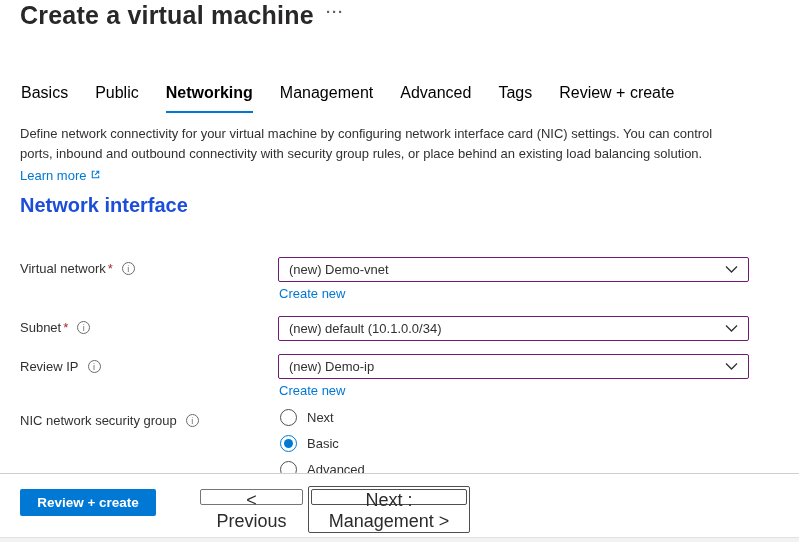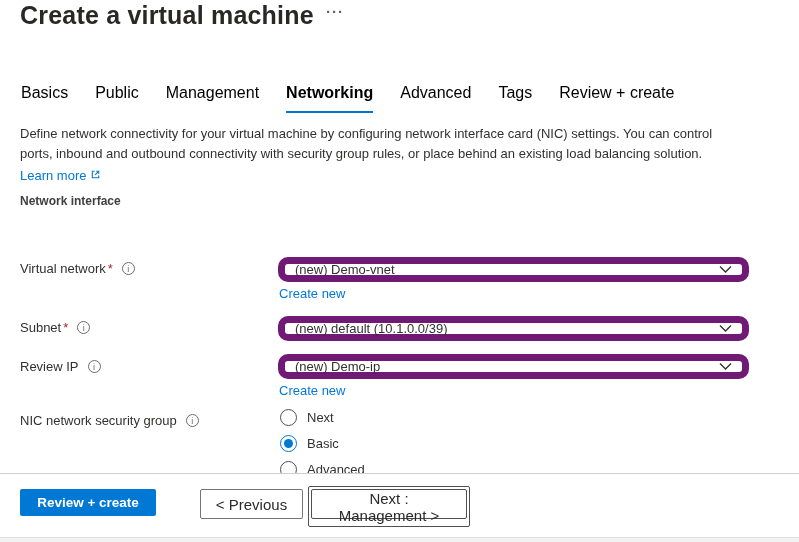--- a/index.html
+++ b/index.html
@@ -24,34 +24,34 @@
   .tab {
     font-size:16px; color:#000000; padding-bottom:9px;
     border-bottom:2.5px solid transparent; cursor:pointer; white-space:nowrap;
   }
   .tab.active { font-weight:600; border-bottom-color:#0078d4; }
 
   .intro { position:absolute; left:20px; top:124px; width:722px; line-height:20px; color:#323130; }
   .link { color:#0078d4; text-decoration:none; cursor:pointer; }
   .learn-more { display:inline-flex; align-items:center; gap:4px; margin-top:2px; }
 
-  .section-title { position:absolute; left:20px; top:194px; font-size:12px; font-weight:700; color:#404040; }
+  .section-title { position:absolute; left:20px; top:194px; font-size:20px; font-weight:700; color:#1d4ed8; }
   .section-sub   { position:absolute; left:20px; top:222px; }
 
   .field-label { position:absolute; left:20px; display:flex; align-items:center; gap:6px; }
   .req { color:#a4262c; margin-left:2px; }
   .info-icon {
     display:inline-flex; align-items:center; justify-content:center;
     width:13px; height:13px; border:1px solid #6b6b6b; border-radius:50%;
     font-size:9px; color:#6b6b6b; font-style:normal; margin-left:3px; flex:0 0 auto;
   }
 
   .select {
     position:absolute; left:278px; width:471px; height:25px;
-    border:7px solid #701a75; border-radius:10px; background:#fff;
+    border:1px solid #701a75; border-radius:2px; background:#fff;
     display:flex; align-items:center; padding:0 10px; cursor:pointer;
   }
   .select .value { flex:1; color:#323130; }
   .chevron-icon { display:flex; align-items:center; }
 
   .create-new { position:absolute; left:279px; }
 
   .radio-row { position:absolute; left:280px; display:flex; align-items:center; gap:10px; cursor:pointer; }
   .radio {
     width:17px; height:17px; border-radius:50%; border:1px solid #4f4f4f; background:#fff;
@@ -63,22 +63,22 @@
   .footer {
     position:absolute; left:0; right:0; top:473px; height:64px;
     background:#fff; border-top:1px solid #cfcfcf;
   }
   .btn-primary {
     position:absolute; left:20px; top:15px; width:136px; height:27px;
     background:#0078d4; color:#fff; border:none; border-radius:2px;
     font-family:inherit; font-size:13.5px; font-weight:700; cursor:pointer;
   }
   .btn-outline {
-    height:30px; background:#fff; border:1px solid #757575; border-radius:2px;
-    font-family:inherit; font-size:15px; color:#2b2b2b; cursor:pointer; padding:0 14px;
+    height:16px; background:#fff; border:1px solid #757575; border-radius:2px;
+    font-family:inherit; font-size:18px; color:#2b2b2b; cursor:pointer; padding:0 14px;
   }
   .btn-previous { position:absolute; left:200px; top:15px; width:103px; }
   .next-wrap {
     position:absolute; left:308px; top:12px; border:1px solid #4f4f4f;
     border-radius:2px; padding:2px; background:#fff;
   }
   .next-wrap .btn-outline { border-color:#4f4f4f; width:156px;text-align:center; }
 
   .bottom-strip {
     position:absolute; left:0; right:0; bottom:0; height:5px;
@@ -90,22 +90,22 @@
 
 <div class="screen">
   <div class="main">
 
     <h1 class="page-title">Create a virtual machine</h1>
     <div class="more-btn">···</div>
 
     <div class="tabs">
       <div class="tab">Basics</div>
       <div class="tab">Public</div>
+      <div class="tab active">Networking</div>
       <div class="tab">Management</div>
-      <div class="tab active">Networking</div>
       <div class="tab">Advanced</div>
       <div class="tab">Tags</div>
       <div class="tab">Review + create</div>
     </div>
 
     <div class="intro">
       <span>Define network connectivity for your virtual machine by configuring network interface card (NIC) settings. You can control ports, inbound and outbound connectivity with security group rules, or place behind an existing load balancing solution.</span><br>
       <a class="link learn-more">
         <span>Learn more</span>
         <span class="ext-icon">
@@ -132,21 +132,21 @@
           </svg>
       </span>
     </div>
     <a class="link create-new" style="top:286px;">Create new</a>
 
     <div class="field-label" style="top:320px;">
       <span><span>Subnet</span><span class="req">*</span></span>
       <span class="info-icon">i</span>
     </div>
     <div class="select" style="top:316px;">
-      <span class="value">(new) default (10.1.0.0/39)</span>
+      <span class="value">(new) default (10.1.0.0/34)</span>
       <span class="chevron-icon">
         <svg width="13" height="9" viewBox="0 0 13 9">
             <path d="M1 1.5 L6.5 7 L12 1.5" fill="none" stroke="#323130" stroke-width="1.3"></path>
           </svg>
       </span>
     </div>
 
     <div class="field-label" style="top:359px;">
       <span>Review IP</span>
       <span class="info-icon">i</span>

